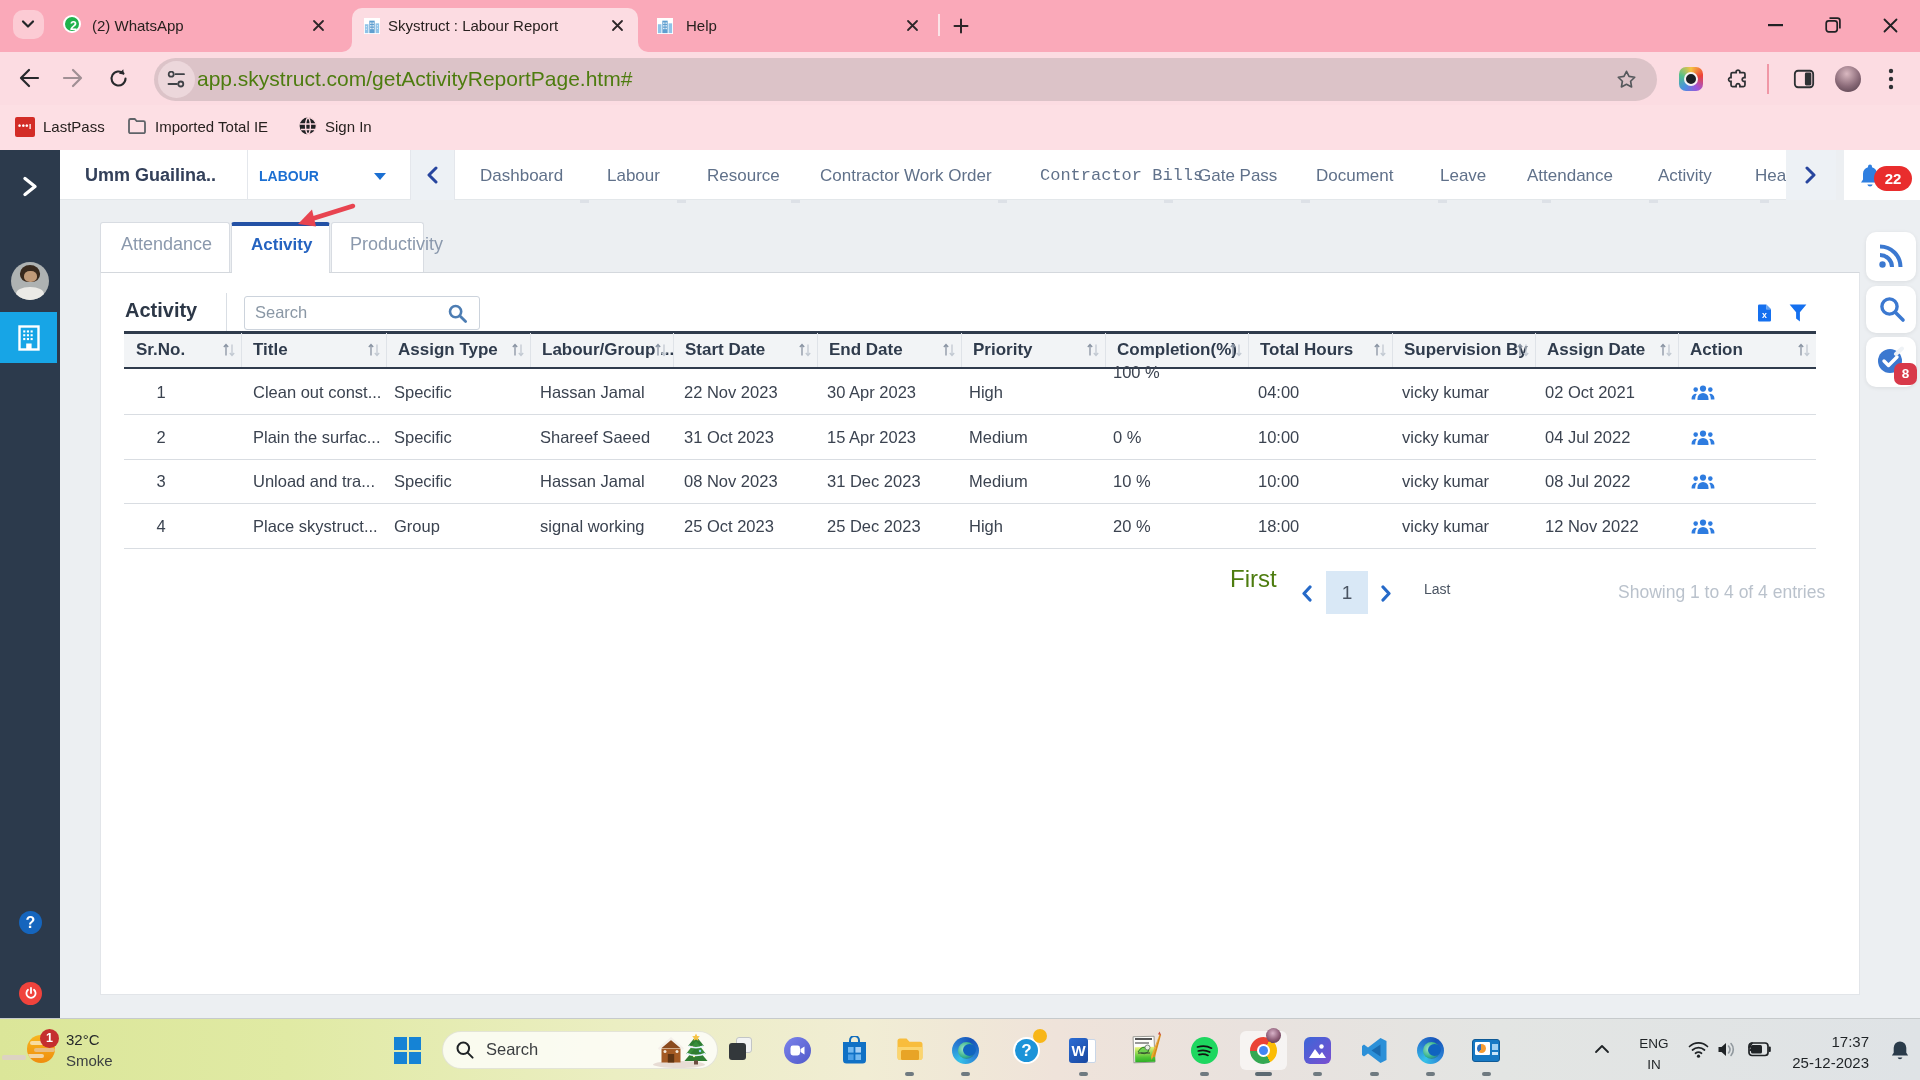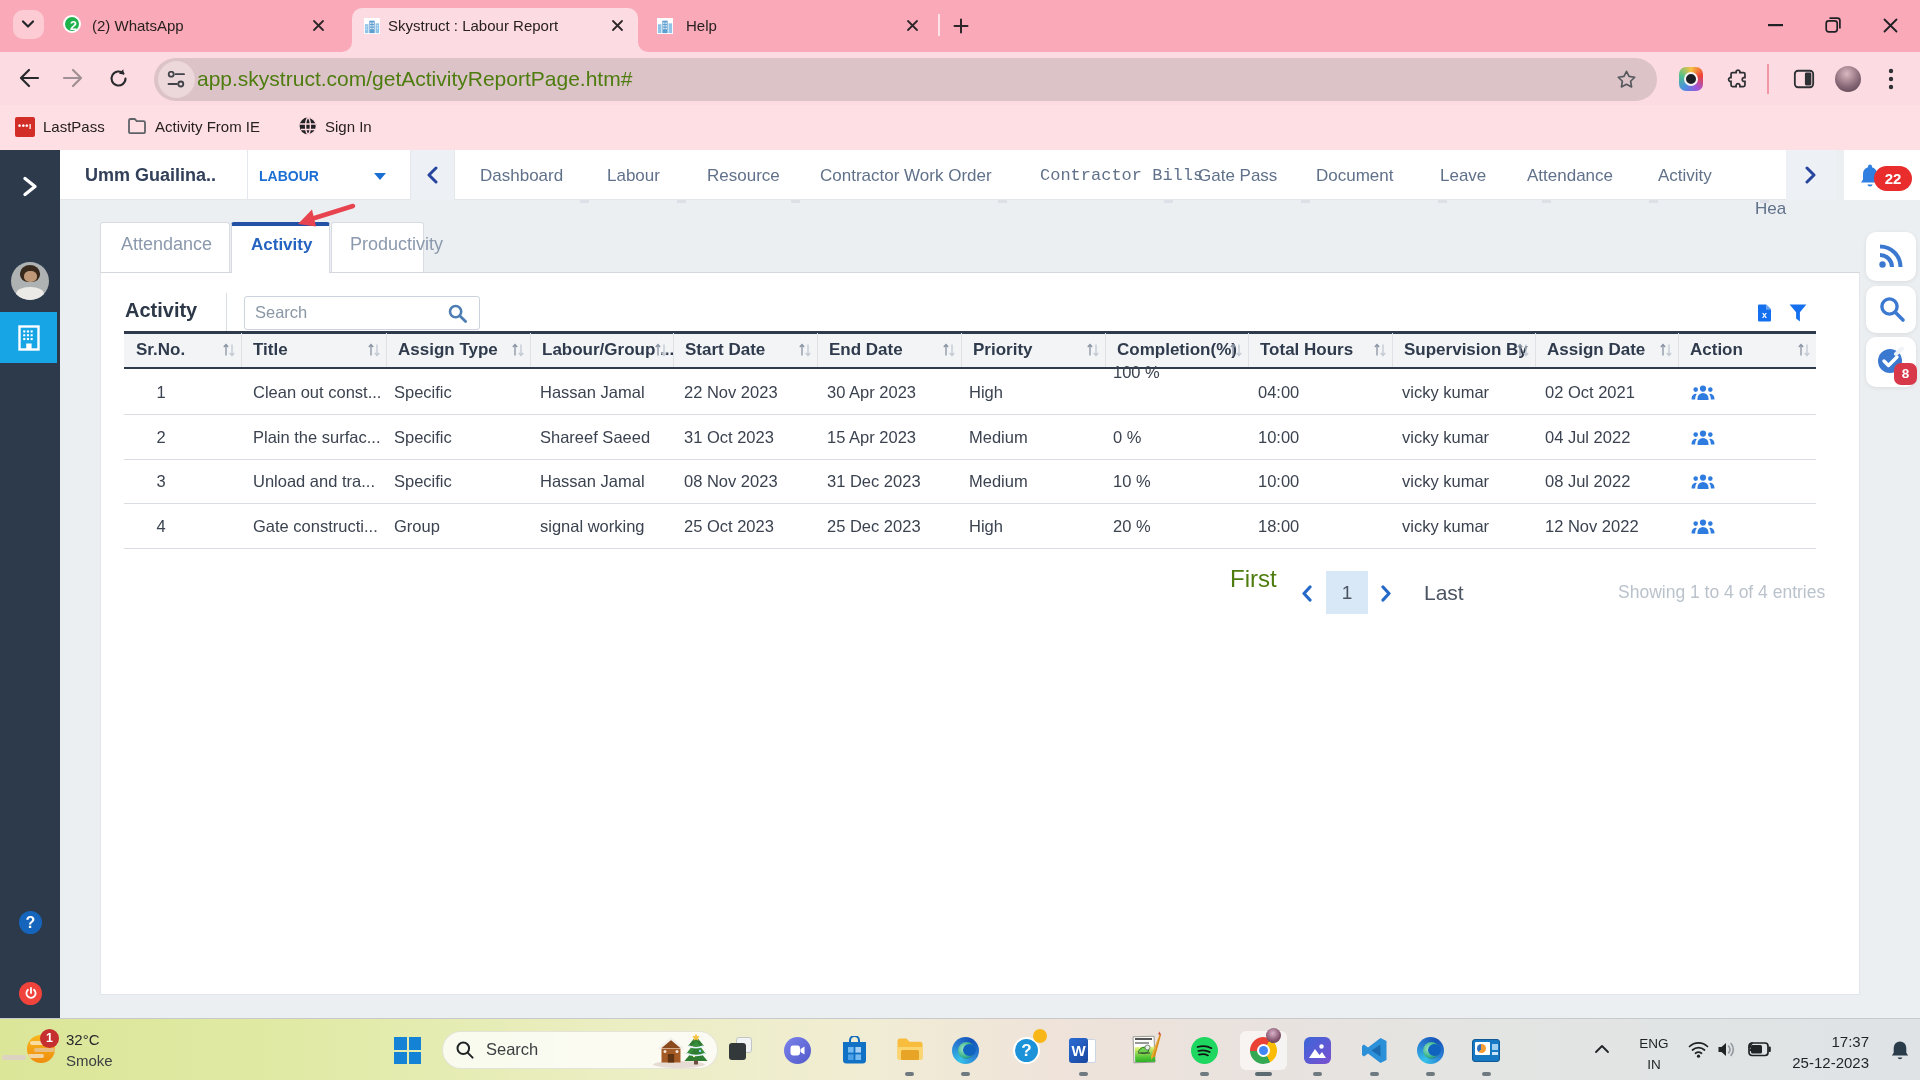--- a/index.html
+++ b/index.html
@@ -165,21 +165,21 @@
       </svg>
   </g-toolbar>
   <div id="bookmarks" class="abs"></div>
   <g-bm>
     <div class="abs" style="left:15px;top:117px;width:20px;height:20px;background:#d32d27;border-radius:2px;"></div>
     <div class="abs" style="left:18px;top:124px;width:14px;height:5px;color:#fff;font-size:9px;letter-spacing:0.5px;line-height:4px;font-weight:bold;">•••<span style="font-size:8px;">I</span></div>
     <div class="abs bm" style="left:43px;top:118px;">LastPass</div>
     <svg class="abs" style="left:127px;top:117px;" width="20" height="18" viewBox="0 0 20 18">
         <path d="M2 3.5 a1.5 1.5 0 0 1 1.5 -1.5 h4.2 l2 2.2 h6.8 a1.5 1.5 0 0 1 1.5 1.5 v9 a1.5 1.5 0 0 1 -1.5 1.5 h-13 a1.5 1.5 0 0 1 -1.5 -1.5 Z" fill="none" stroke="#5f6368" stroke-width="1.8"></path>
       </svg>
-    <div class="abs bm" style="left:155px;top:118px;">Activity From IE</div>
+    <div class="abs bm" style="left:155px;top:118px;">Imported Total IE</div>
     <svg class="abs" style="left:298px;top:116px;" width="20" height="20" viewBox="0 0 20 20">
         <circle cx="10" cy="10" r="8.4" fill="#202124"></circle>
         <path d="M10 1.6 a8.4 8.4 0 0 1 0 16.8 M2 8 h16 M3 13.5 h14" stroke="#fcd9df" stroke-width="1.4" fill="none"></path>
         <path d="M10 1.6 c-3.2 2.3 -3.2 14.5 0 16.8 c3.2 -2.3 3.2 -14.5 0 -16.8" stroke="#fcd9df" stroke-width="1.4" fill="none"></path>
       </svg>
     <div class="abs bm" style="left:325px;top:118px;">Sign In</div>
   </g-bm>
   <div id="page" class="abs"></div>
   <div id="sidebar" class="abs"></div>
   <div id="hdrrow" class="abs"></div>
@@ -231,21 +231,21 @@
     <div class="abs navitem" style="left:480px;top:166px;">Dashboard</div>
     <div class="abs navitem" style="left:607px;top:166px;">Labour</div>
     <div class="abs navitem" style="left:707px;top:166px;">Resource</div>
     <div class="abs navitem" style="left:820px;top:166px;">Contractor Work Order</div>
     <div class="abs navitem" style="left:1040px;top:166px;font-family:Liberation Mono, monospace;">Contractor Bills</div>
     <div class="abs navitem" style="left:1198px;top:166px;">Gate Pass</div>
     <div class="abs navitem" style="left:1316px;top:166px;">Document</div>
     <div class="abs navitem" style="left:1440px;top:166px;">Leave</div>
     <div class="abs navitem" style="left:1527px;top:166px;">Attendance</div>
     <div class="abs navitem" style="left:1658px;top:166px;">Activity</div>
-    <div class="abs navitem" style="left:1755px;top:166px;margin-top:33px;">Hea</div>
+    <div class="abs navitem" style="left:1755px;top:166px;">Hea</div>
     <div class="abs" style="left:1786px;top:150px;width:50px;height:50px;background:#edf1f5;"></div>
     <svg class="abs" style="left:1805px;top:166px;" width="12" height="18" viewBox="0 0 12 18">
         <path d="M2 2 L9 9 L2 16" stroke="#27459e" stroke-width="3" fill="none" stroke-linecap="round" stroke-linejoin="round"></path>
       </svg>
     
     <div class="abs" style="left:580px;top:200px;width:9px;height:3px;background:#dde1e7;"></div>
     <div class="abs" style="left:677px;top:200px;width:9px;height:3px;background:#dde1e7;"></div>
     <div class="abs" style="left:791px;top:200px;width:9px;height:3px;background:#dde1e7;"></div>
     <div class="abs" style="left:998px;top:200px;width:9px;height:3px;background:#dde1e7;"></div>
     <div class="abs" style="left:1164px;top:200px;width:9px;height:3px;background:#dde1e7;"></div>
@@ -427,21 +427,21 @@
           <circle cx="12" cy="4.6" r="3.1"></circle>
           <path d="M6.5 14.5 a5.5 5.5 0 0 1 11 0 v1.5 h-11 Z"></path>
           <circle cx="4.7" cy="5.6" r="2.3"></circle>
           <path d="M0.6 14 a4.2 4.2 0 0 1 5.2 -4 a6.8 6.8 0 0 0 -1.6 4.6 v1 h-3.6 Z"></path>
           <circle cx="19.3" cy="5.6" r="2.3"></circle>
           <path d="M23.4 14 a4.2 4.2 0 0 0 -5.2 -4 a6.8 6.8 0 0 1 1.6 4.6 v1 h3.6 Z"></path>
         </g>
       </svg>
     <div class="abs" style="left:124px;top:503px;width:1692px;height:1px;background:#d9dde2;"></div>
     <div class="abs td" style="left:140px;top:517px;width:42px;text-align:center;">4</div>
-    <div class="abs td" style="left:253px;top:517px;">Gate constructi...</div>
+    <div class="abs td" style="left:253px;top:517px;">Place skystruct...</div>
     <div class="abs td" style="left:394px;top:517px;">Group</div>
     <div class="abs td" style="left:540px;top:517px;">signal working</div>
     <div class="abs td" style="left:684px;top:517px;">25 Oct 2023</div>
     <div class="abs td" style="left:827px;top:517px;">25 Dec 2023</div>
     <div class="abs td" style="left:969px;top:517px;">High</div>
     <div class="abs td" style="left:1113px;top:517px;">20 %</div>
     <div class="abs td" style="left:1258px;top:517px;">18:00</div>
     <div class="abs td" style="left:1402px;top:517px;">vicky kumar</div>
     <div class="abs td" style="left:1545px;top:517px;">12 Nov 2022</div>
     <svg class="abs" style="left:1691px;top:518px;" width="24" height="17" viewBox="0 0 24 17">
@@ -457,21 +457,21 @@
     <div class="abs" style="left:124px;top:548px;width:1692px;height:1px;background:#d9dde2;"></div>
     
     <div class="abs" style="left:1230px;top:565px;font-size:24px;color:#4d7c0f;">First</div>
     <svg class="abs" style="left:1301px;top:585px;" width="11" height="17" viewBox="0 0 11 17">
         <path d="M9 2 L3 8.5 L9 15" stroke="#2569c8" stroke-width="3.2" fill="none" stroke-linecap="round" stroke-linejoin="round"></path>
       </svg>
     <div class="abs" style="left:1326px;top:571px;width:42px;height:43px;background:#d9e8f6;color:#4a5462;font-size:19px;text-align:center;line-height:43px;">1</div>
     <svg class="abs" style="left:1381px;top:585px;" width="11" height="17" viewBox="0 0 11 17">
         <path d="M2 2 L8 8.5 L2 15" stroke="#2569c8" stroke-width="3.2" fill="none" stroke-linecap="round" stroke-linejoin="round"></path>
       </svg>
-    <div class="abs" style="left:1424px;top:581px;font-size:21px;color:#4a5462;">Last</div>
+    <div class="abs" style="left:1424px;top:581px;font-size:14px;color:#4a5462;">Last</div>
     <div class="abs" style="left:1618px;top:582px;font-size:17.5px;color:#bac2cc;">Showing 1 to 4 of 4 entries</div>
   </g-card>
   <g-right>
     <div class="abs" style="left:1866px;top:232px;width:50px;height:49px;background:#fff;border-radius:10px;box-shadow:0 1px 4px rgba(0,0,0,0.08);"></div>
     <svg class="abs" style="left:1877px;top:243px;" width="27" height="27" viewBox="0 0 27 27">
         <circle cx="5.5" cy="21.5" r="3.2" fill="#3b78d0"></circle>
         <path d="M3 12 a12 12 0 0 1 12 12" fill="none" stroke="#3b78d0" stroke-width="4"></path>
         <path d="M3 3.5 a20.5 20.5 0 0 1 20.5 20.5" fill="none" stroke="#3b78d0" stroke-width="4"></path>
       </svg>
     <div class="abs" style="left:1866px;top:286px;width:50px;height:47px;background:#fff;border-radius:10px;box-shadow:0 1px 4px rgba(0,0,0,0.08);"></div>

